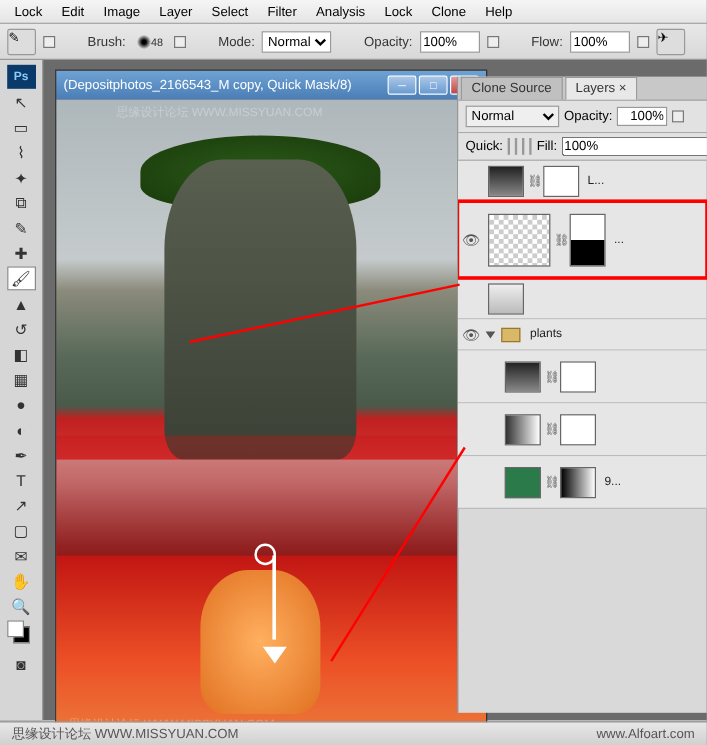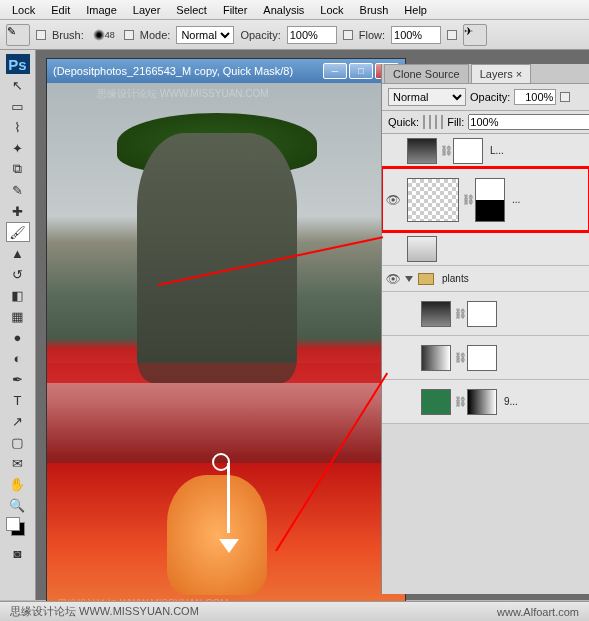--- a/index.html
+++ b/index.html
@@ -1,21 +1,21 @@
 <!DOCTYPE html>
 <html><head>
 <meta charset="utf-8">
 <style>
 * { box-sizing: border-box; margin: 0; padding: 0; font-family: Tahoma, sans-serif; font-size: 11px; }
 body { background: #b8b8b8; width: 589px; height: 621px; overflow: hidden; position: relative; }
 .menubar { background: linear-gradient(#f5f5f5,#e5e5e5); height: 20px; display: flex; align-items: center; padding: 0 4px; border-bottom: 1px solid #aaa; }
 .menubar span { padding: 2px 8px; cursor: default; }
 .optbar { background: linear-gradient(#e8e8e8,#d8d8d8); height: 30px; border-bottom: 1px solid #999; display: flex; align-items: center; padding: 0 6px; gap: 6px; }
 .optbar .icon { width: 24px; height: 22px; background: #ddd; border: 1px solid #999; border-radius: 2px; }
-.optbar label { color: #333; }
+.optbar label { color: #333; margin-left: 21px; }
 .optbar input { width: 50px; height: 18px; border: 1px solid #999; padding: 0 2px; background: #fff; }
 .optbar select { height: 18px; border: 1px solid #999; background: #fff; }
 .drop { width: 10px; height: 10px; border: 1px solid #777; background: #eee; display: inline-block; }
 .maincols { display: flex; height: 550px; }
 .toolbar { width: 36px; background: #d6d6d6; border-right: 1px solid #999; display: flex; flex-direction: column; align-items: center; padding-top: 4px; gap: 1px; }
 .tb { width: 24px; height: 20px; border: 1px solid transparent; display: flex; align-items: center; justify-content: center; color: #333; font-size: 13px; cursor: default; }
 .tb.sel { background: #fff; border: 1px solid #888; }
 .canvas-area { flex: 1; background: #6b6b6b; position: relative; padding: 4px 0 0 6px; }
 .doc-window { position: absolute; top: 8px; left: 10px; width: 360px; height: 558px; background: #555; border: 1px solid #333; }
 .doc-title { height: 24px; background: linear-gradient(#6fa3d4,#4a7db5); color: #fff; display: flex; align-items: center; padding: 0 6px; font-size: 11px; justify-content: space-between; }
@@ -69,21 +69,21 @@
 
 <div class="menubar">
   <span>Lock</span>
   <span>Edit</span>
   <span>Image</span>
   <span>Layer</span>
   <span>Select</span>
   <span>Filter</span>
   <span>Analysis</span>
   <span>Lock</span>
-  <span>Brush</span>
+  <span>Clone</span>
   <span>Help</span>
 </div>
 
 <div class="optbar">
   <div class="icon">✎</div>
   <span class="drop"></span>
   <label>Brush:</label>
   <div class="brush-preview">
     <div class="brush-dot"></div>
     <span class="brush-size">48</span>
@@ -95,21 +95,21 @@
   <input value="100%" style="">
   <span class="drop"></span>
   <label>Flow:</label>
   <input value="100%" style="">
   <span class="drop"></span>
   <div class="icon">✈</div>
 </div>
 
 <div class="maincols">
   <div class="toolbar">
-    <div class="tb" style="background:#0a3a6a;color:#8cf;font-weight:bold;font-size:15px">Ps</div>
+    <div class="tb" style="background:#0a3a6a;color:#8cf;font-weight:bold;font-size:10px">Ps</div>
     <div class="tb">↖</div>
     <div class="tb">▭</div>
     <div class="tb">⌇</div>
     <div class="tb">✦</div>
     <div class="tb">⧉</div>
     <div class="tb">✎</div>
     <div class="tb">✚</div>
     <div class="tb sel">🖌</div>
     <div class="tb">▲</div>
     <div class="tb">↺</div>

